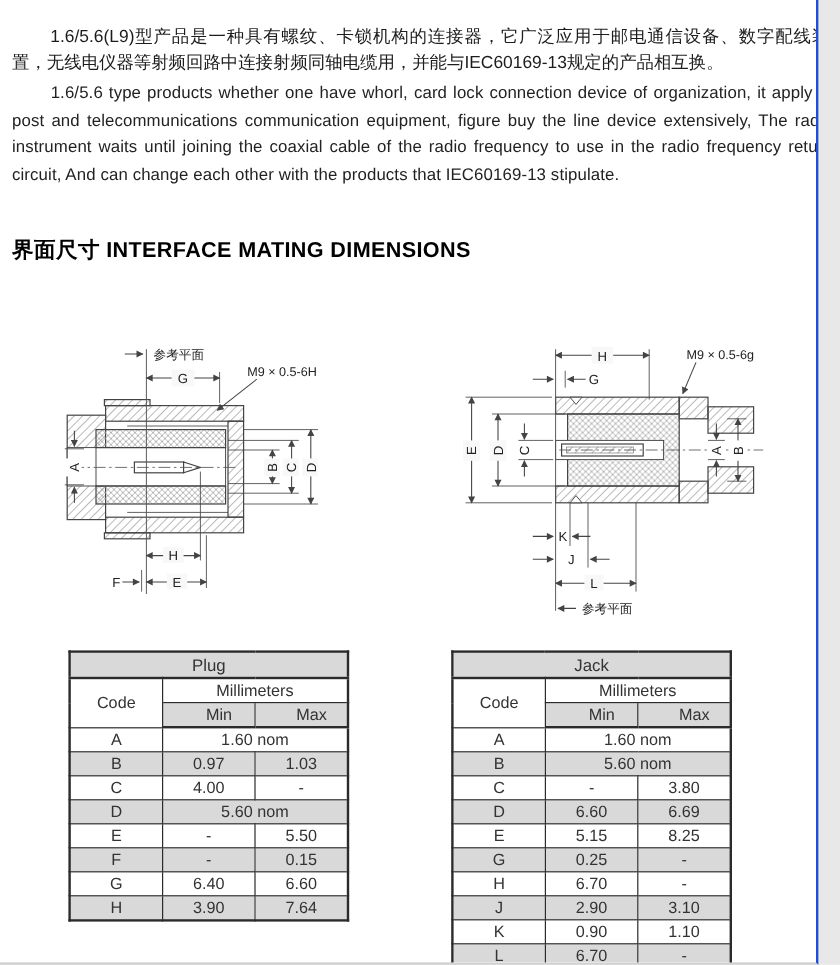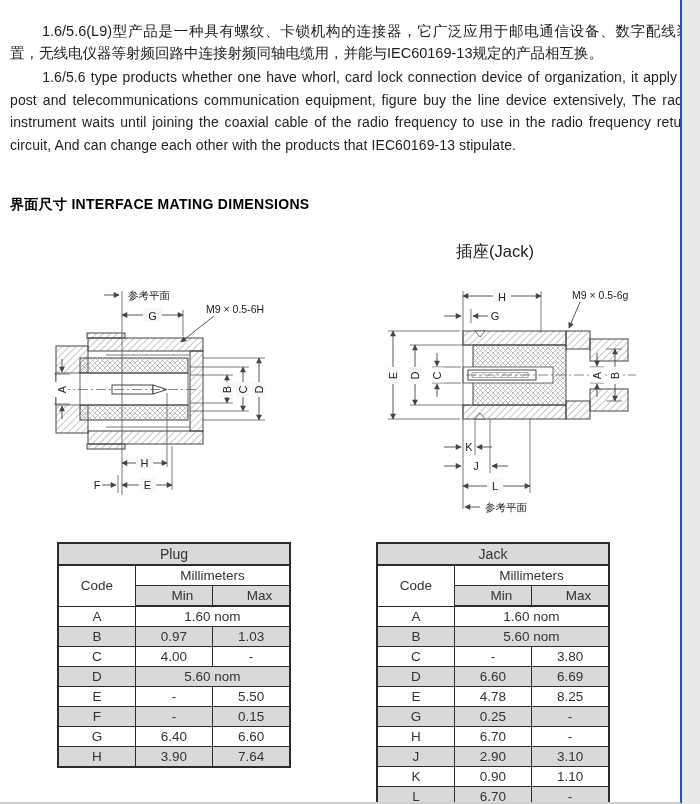--- a/index.html
+++ b/index.html
@@ -3,21 +3,21 @@
 <meta charset="utf-8">
 <style>
   html,body{margin:0;padding:0;}
   body{background:#e8e8e8;font-family:"Liberation Sans","DejaVu Sans",sans-serif;}
   .page{position:relative;width:682px;height:804px;background:#ffffff;overflow:hidden;
         border-right:2px solid #1d4ed8;border-bottom:2px solid #d0d0d0;box-sizing:border-box;}
   .para{position:absolute;color:#1c1c1c;text-align:justify;}
   .para-zh{top:5px;left:10px;width:681px;font-size:14.5px;line-height:22.5px;text-indent:2.2em;}
   .para-en{top:52px;left:10px;width:684px;font-size:14px;line-height:22.6px;text-indent:2.3em;
            letter-spacing:0.1px;color:#222;}
-  .section-title{position:absolute;top:196px;left:10px;font-size:14px;font-weight:bold;color:#000;
+  .section-title{position:absolute;top:196px;left:10px;font-size:18px;font-weight:bold;color:#000;
                  letter-spacing:0.3px;}
   .fig-title{position:absolute;top:241px;width:140px;text-align:center;font-size:16.5px;color:#222;}
   .fig-title.plug{left:74px;}
   .fig-title.jack{left:425px;}
   .drawing{position:absolute;}
   .drawing.plug{left:40px;top:283px;}
   .drawing.jack{left:368px;top:283px;}
   svg text{font-family:"Liberation Sans","DejaVu Sans",sans-serif;fill:#222;}
   .dimtxt{font-size:11px;}
   .smalltxt{font-size:10.5px;}
@@ -37,21 +37,20 @@
 </head>
 <body>
 
 <div class="page">
 
   <p class="para para-zh">1.6/5.6(L9)型产品是一种具有螺纹、卡锁机构的连接器，它广泛应用于邮电通信设备、数字配线装置，无线电仪器等射频回路中连接射频同轴电缆用，并能与IEC60169-13规定的产品相互换。</p>
   <p class="para para-en">1.6/5.6 type products whether one have whorl, card lock connection device of organization, it apply to post and telecommunications communication equipment, figure buy the line device extensively, The radio instrument waits until joining the coaxial cable of the radio frequency to use in the radio frequency return circuit, And can change each other with the products that IEC60169-13 stipulate.</p>
 
   <div class="section-title">界面尺寸 INTERFACE MATING DIMENSIONS</div>
 
-  <div class="fig-title jack">插座(Jack)</div>
 
   <div class="drawing plug">
   <svg width="290" height="235" viewBox="0 0 290 235">
     <defs>
       <marker id="m1" viewBox="0 0 10 10" refX="9" refY="5" markerWidth="9" markerHeight="6.5" orient="auto-start-reverse">
         <path d="M0,0 L10,5 L0,10 z" fill="#444"></path>
       </marker>
       <pattern id="h1" width="5" height="5" patternUnits="userSpaceOnUse" patternTransform="rotate(45)">
         <line x1="0" y1="0" x2="0" y2="5" stroke="#8a8a8a" stroke-width="1"></line>
       </pattern>
@@ -322,21 +321,21 @@
       <td>-</td>
       <td>3.80</td>
     </tr>
     <tr class="shaded">
       <td class="code-col">D</td>
       <td>6.60</td>
       <td>6.69</td>
     </tr>
     <tr>
       <td class="code-col">E</td>
-      <td>4.78</td>
+      <td>5.15</td>
       <td>8.25</td>
     </tr>
     <tr class="shaded">
       <td class="code-col">G</td>
       <td>0.25</td>
       <td>-</td>
     </tr>
     <tr>
       <td class="code-col">H</td>
       <td>6.70</td>

